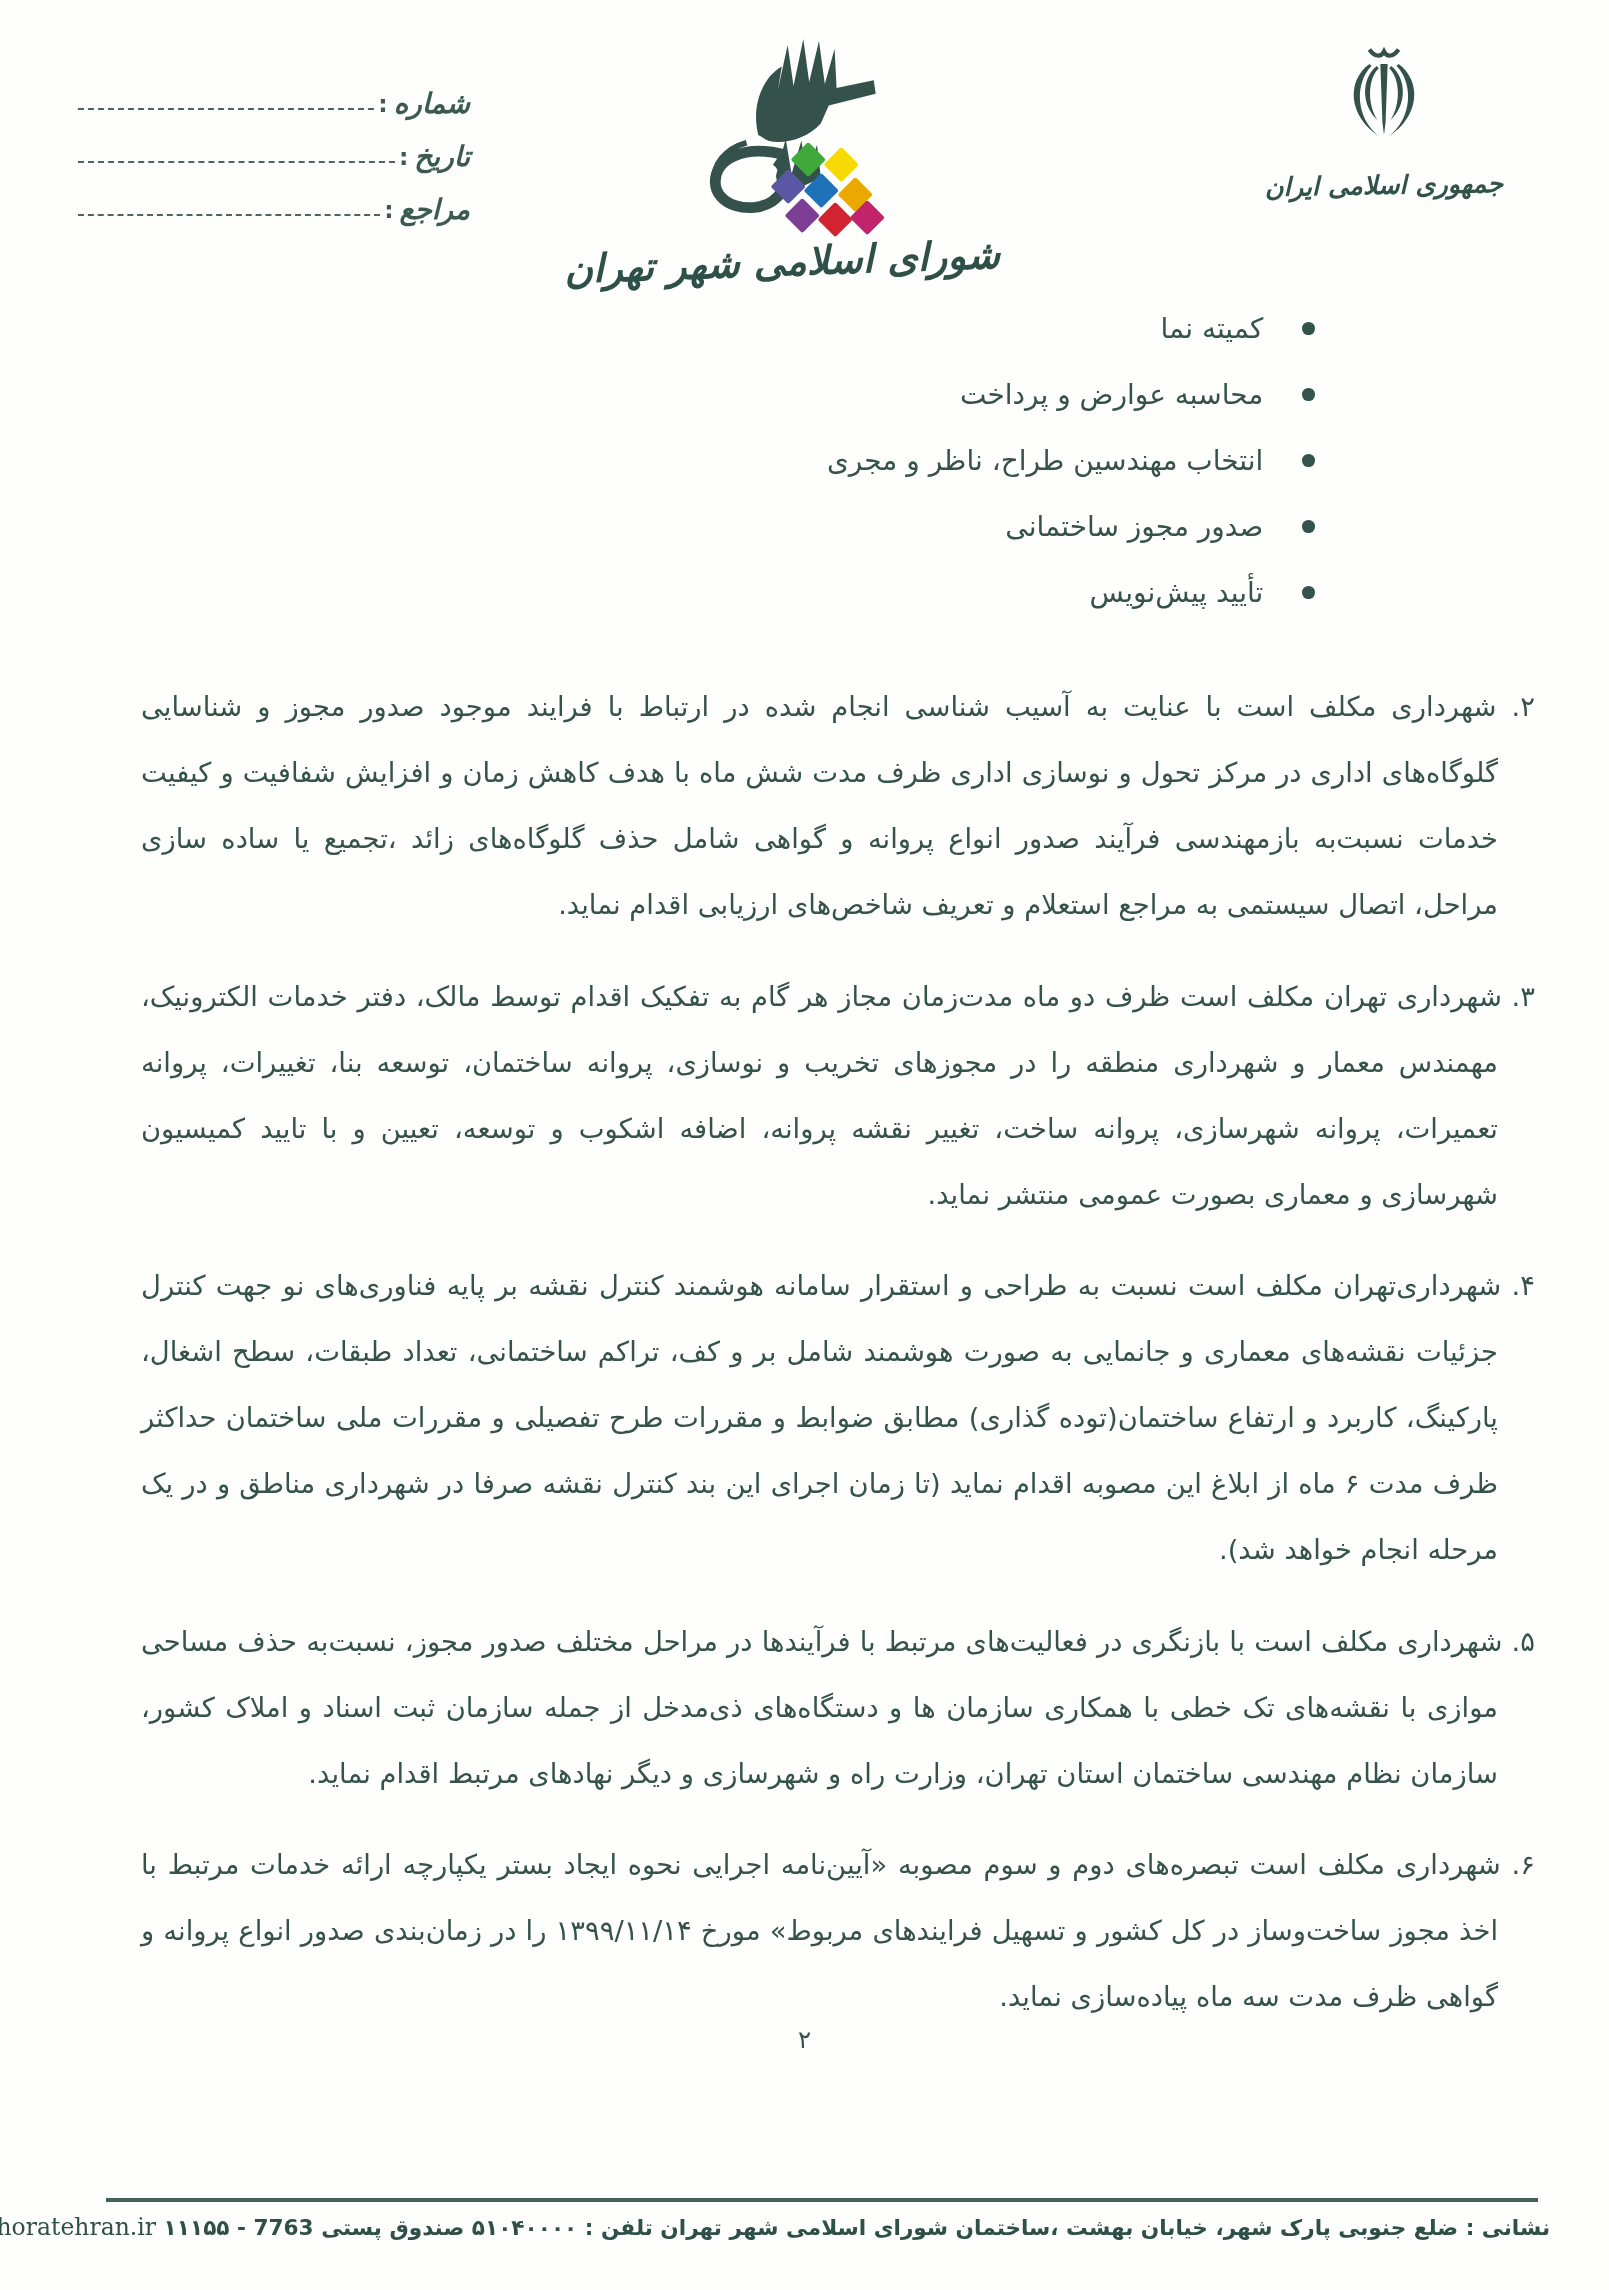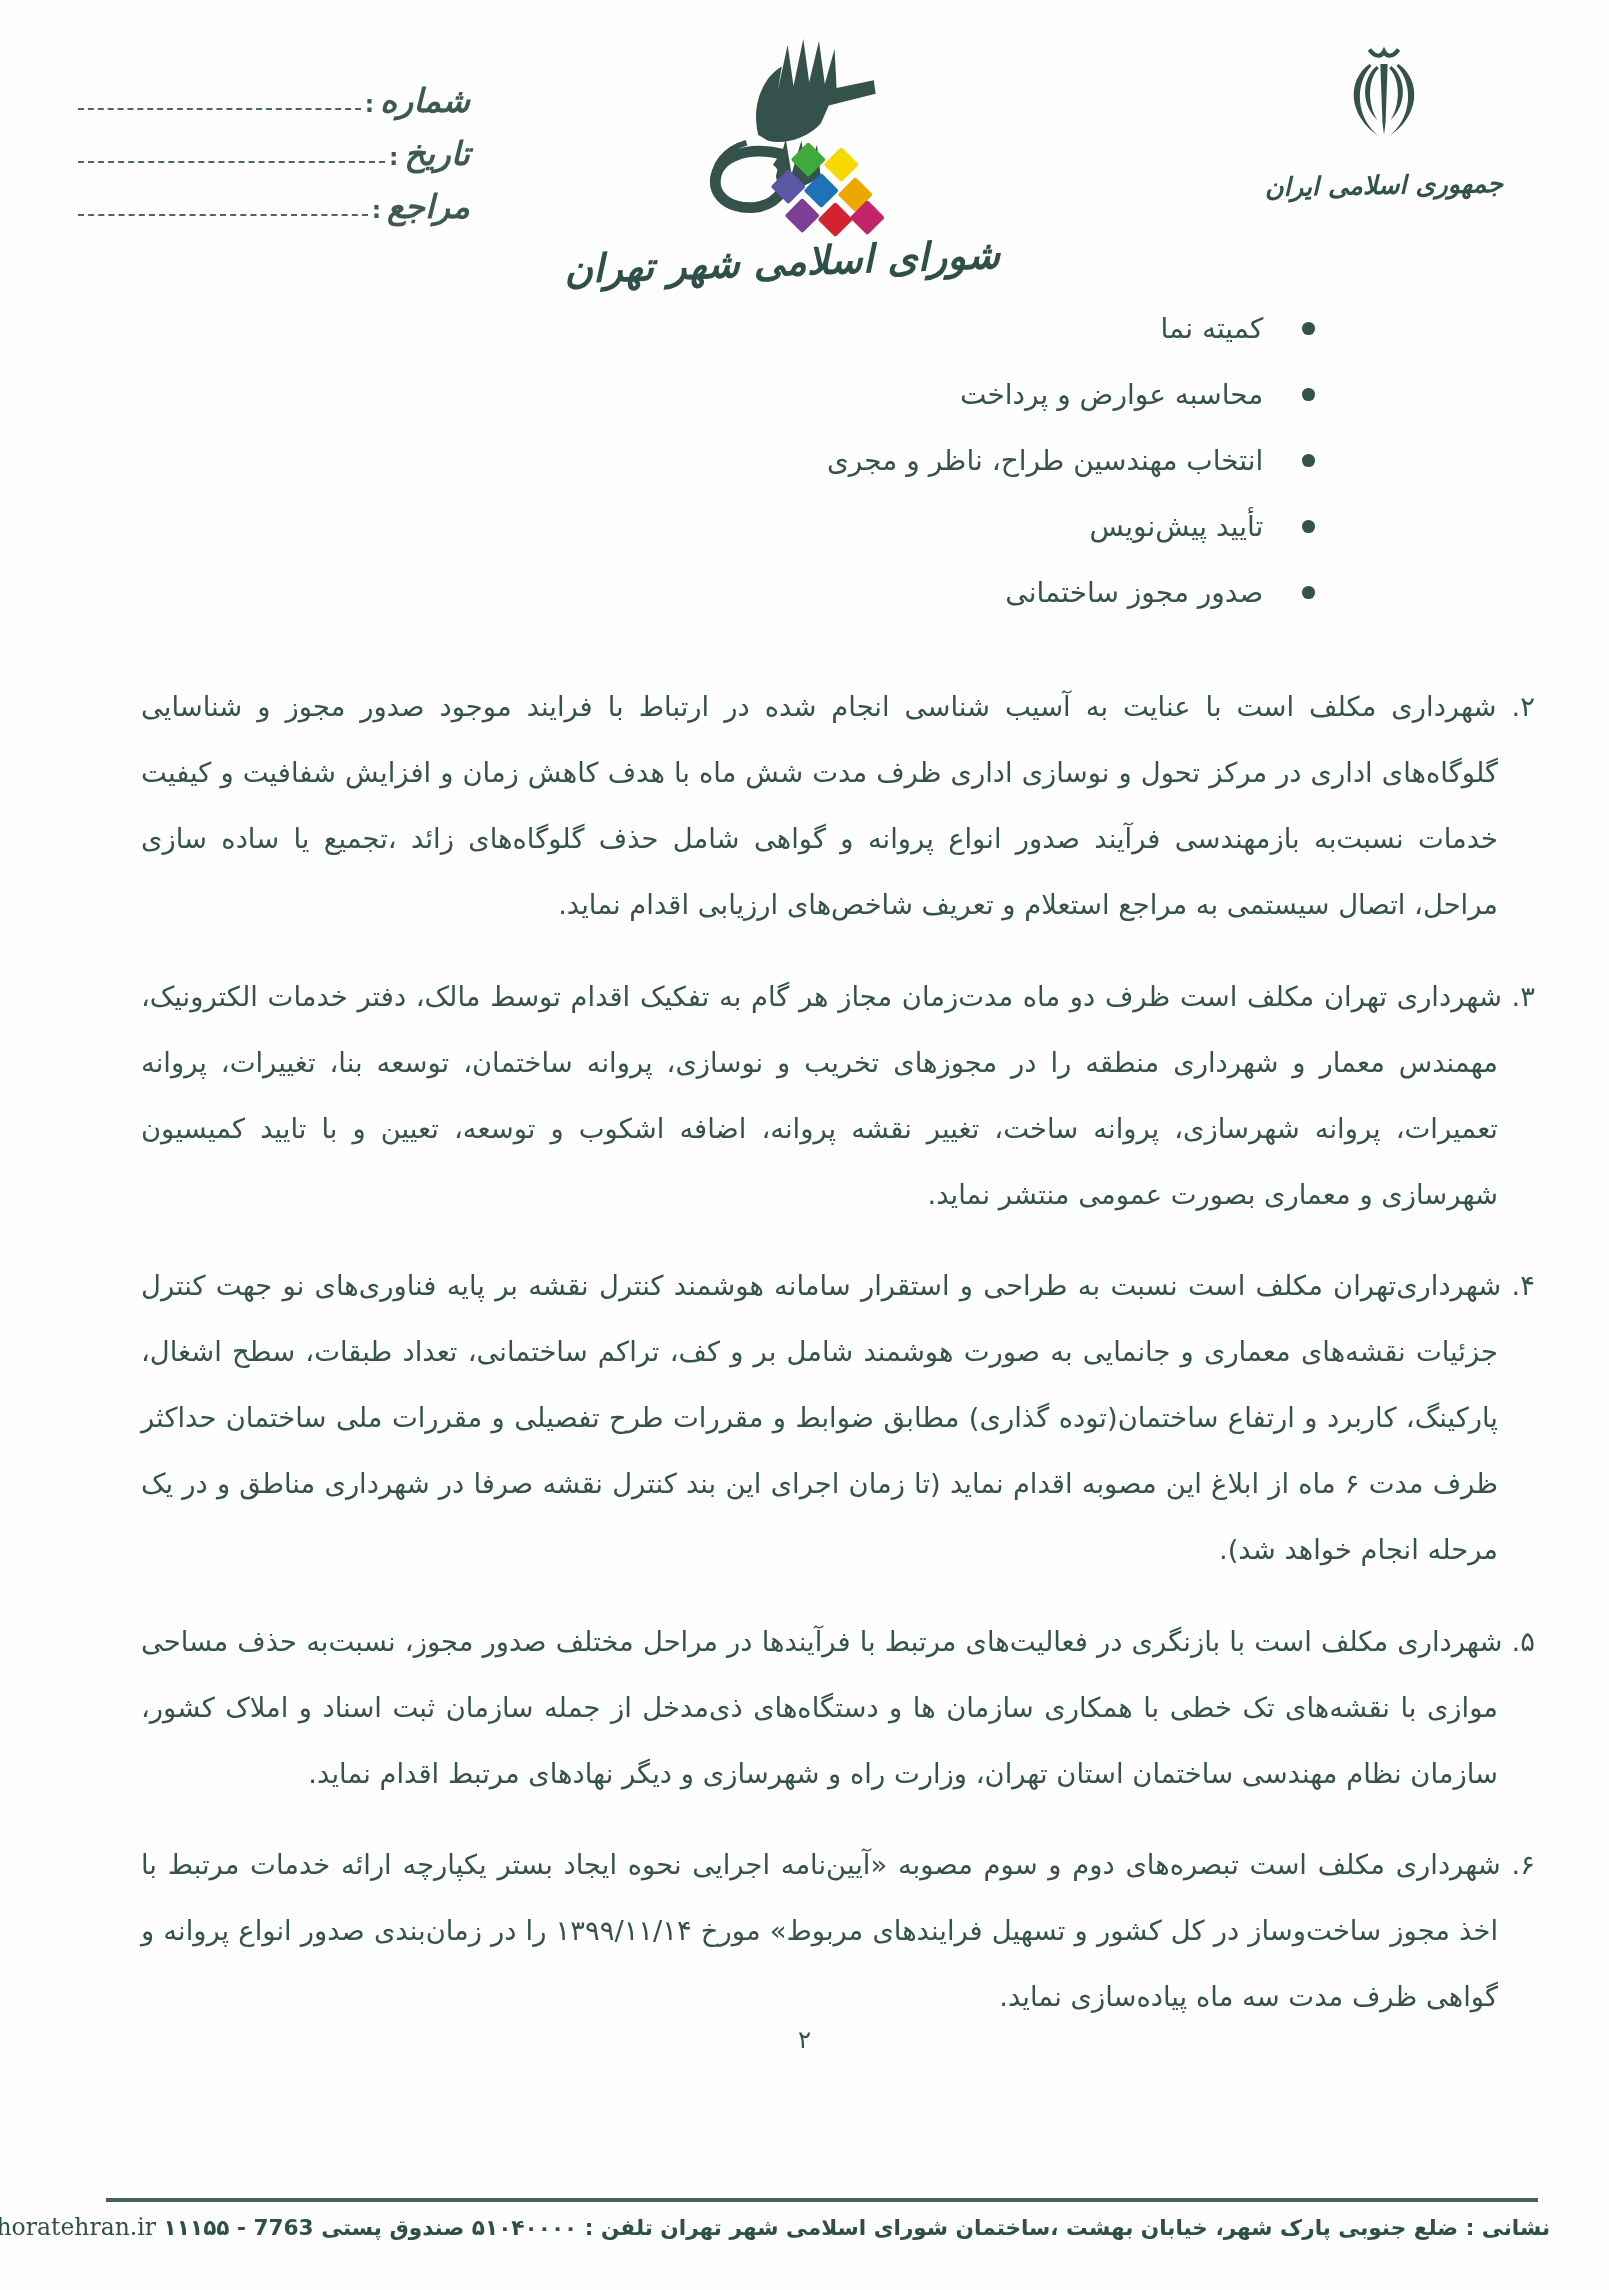--- a/index.html
+++ b/index.html
@@ -10,21 +10,21 @@
     background:#fefefc;
     font-family:"DejaVu Sans",sans-serif;
     color:#35524b;
     overflow:hidden;
     direction:rtl;
   }
   
   .fields{position:absolute;left:78px;top:69px;width:392px;direction:rtl;}
   .field-row{display:flex;align-items:flex-end;justify-content:flex-start;height:53px;}
   .field-label{
-    font-style:italic;font-weight:bold;font-size:33px;color:#3c5a53;
+    font-style:italic;font-weight:bold;font-size:28px;color:#3c5a53;
     white-space:nowrap;letter-spacing:1px;padding-bottom:2px;
   }
   .field-colon{font-weight:bold;font-size:23.5px;color:#3c5a53;margin:0 5.9px 3.9px 3.9px;}
   .dashes{flex:1;height:0;border-bottom:2px dashed #4a6660;margin-bottom:11.8px;}
   .stamp{
     margin-top:9.8px;text-align:center;font-weight:bold;font-size:20.6px;color:#31524a;
     letter-spacing:0;
   }
   
   .council{position:absolute;left:588px;top:29px;width:412px;text-align:center;}
@@ -136,25 +136,25 @@
     <div class="bullet-item">
       <span class="bullet-dot"></span>
       <span class="bullet-text">محاسبه عوارض و پرداخت</span>
     </div>
     <div class="bullet-item">
       <span class="bullet-dot"></span>
       <span class="bullet-text">انتخاب مهندسین طراح، ناظر و مجری</span>
     </div>
     <div class="bullet-item">
       <span class="bullet-dot"></span>
-      <span class="bullet-text">تأیید پیش‌نویس</span>
+      <span class="bullet-text">صدور مجوز ساختمانی</span>
     </div>
     <div class="bullet-item">
       <span class="bullet-dot"></span>
-      <span class="bullet-text">صدور مجوز ساختمانی</span>
+      <span class="bullet-text">تأیید پیش‌نویس</span>
     </div>
   </div>
 
   <div class="body-text">
     <p class="para"><span class="num">۲.</span> <span>شهرداری مکلف است با عنایت به آسیب شناسی انجام شده در ارتباط با فرایند موجود صدور مجوز و شناسایی گلوگاه‌های اداری در مرکز تحول و نوسازی اداری ظرف مدت شش ماه با هدف کاهش زمان و افزایش شفافیت و کیفیت خدمات  نسبت‌به بازمهندسی فرآیند صدور انواع پروانه و گواهی شامل حذف گلوگاه‌های زائد ،تجمیع یا ساده سازی مراحل، اتصال سیستمی به مراجع استعلام و تعریف شاخص‌های ارزیابی اقدام نماید.</span></p>
     <p class="para"><span class="num">۳.</span> <span>شهرداری تهران مکلف است ظرف دو ماه مدت‌زمان مجاز هر گام به تفکیک اقدام توسط مالک، دفتر خدمات الکترونیک، مهمندس معمار و شهرداری منطقه را در مجوزهای تخریب و نوسازی، پروانه ساختمان، توسعه بنا، تغییرات، پروانه تعمیرات، پروانه شهرسازی، پروانه ساخت، تغییر نقشه پروانه، اضافه اشکوب و توسعه، تعیین و با تایید کمیسیون شهرسازی و معماری بصورت عمومی منتشر نماید.</span></p>
     <p class="para"><span class="num">۴.</span> <span>شهرداری‌تهران مکلف است نسبت به طراحی و استقرار سامانه هوشمند کنترل نقشه بر پایه فناوری‌های نو جهت کنترل جزئیات نقشه‌های معماری و جانمایی به صورت هوشمند شامل بر و کف، تراکم ساختمانی، تعداد طبقات، سطح اشغال، پارکینگ، کاربرد و ارتفاع ساختمان(توده گذاری) مطابق ضوابط و مقررات طرح تفصیلی و مقررات ملی ساختمان حداکثر ظرف مدت ۶ ماه از ابلاغ این مصوبه اقدام نماید (تا زمان اجرای این بند کنترل نقشه صرفا در شهرداری مناطق و در یک مرحله انجام خواهد شد).</span></p>
     <p class="para"><span class="num">۵.</span> <span>شهرداری مکلف است با بازنگری در فعالیت‌های مرتبط با فرآیندها در مراحل مختلف صدور مجوز، نسبت‌به حذف مساحی موازی با نقشه‌های تک خطی با همکاری سازمان ها و دستگاه‌های ذی‌مدخل از جمله سازمان ثبت اسناد و املاک کشور، سازمان نظام مهندسی ساختمان استان تهران، وزارت راه و شهرسازی و دیگر نهادهای مرتبط اقدام نماید.</span></p>
     <p class="para"><span class="num">۶.</span> <span>شهرداری مکلف است تبصره‌های دوم و سوم مصوبه «آیین‌نامه اجرایی نحوه ایجاد بستر یکپارچه ارائه خدمات مرتبط با اخذ مجوز ساخت‌وساز در کل کشور و تسهیل فرایندهای مربوط»  مورخ ۱۳۹۹/۱۱/۱۴ را در زمان‌بندی صدور انواع پروانه و گواهی ظرف مدت سه ماه پیاده‌سازی نماید.</span></p>
   </div>

